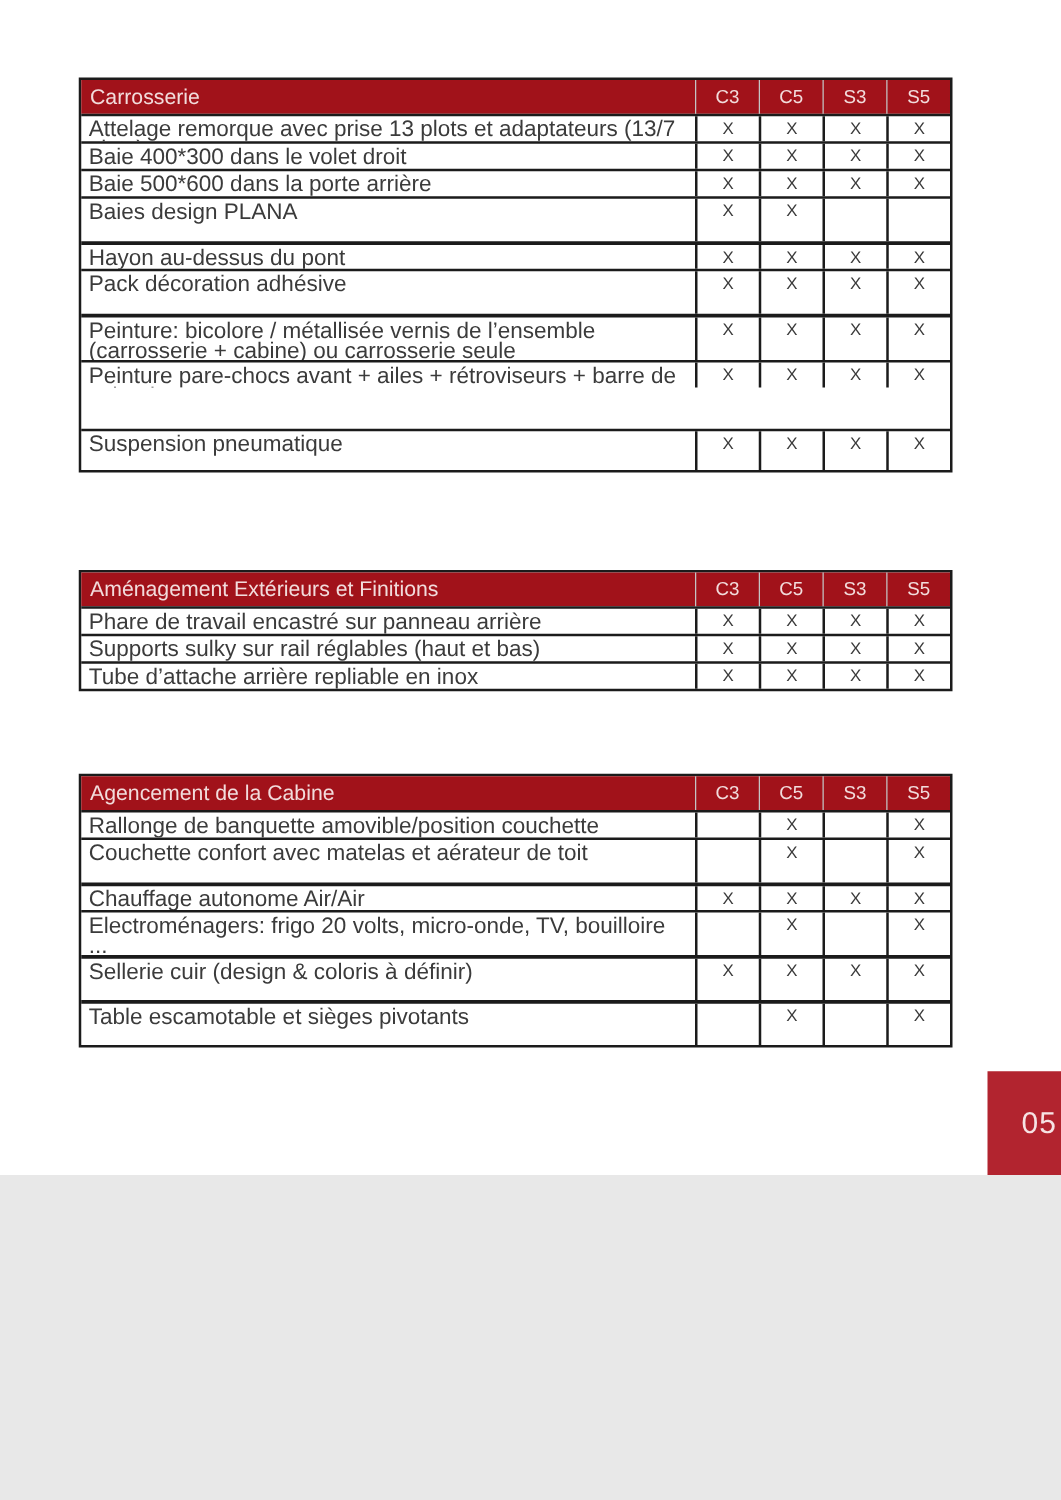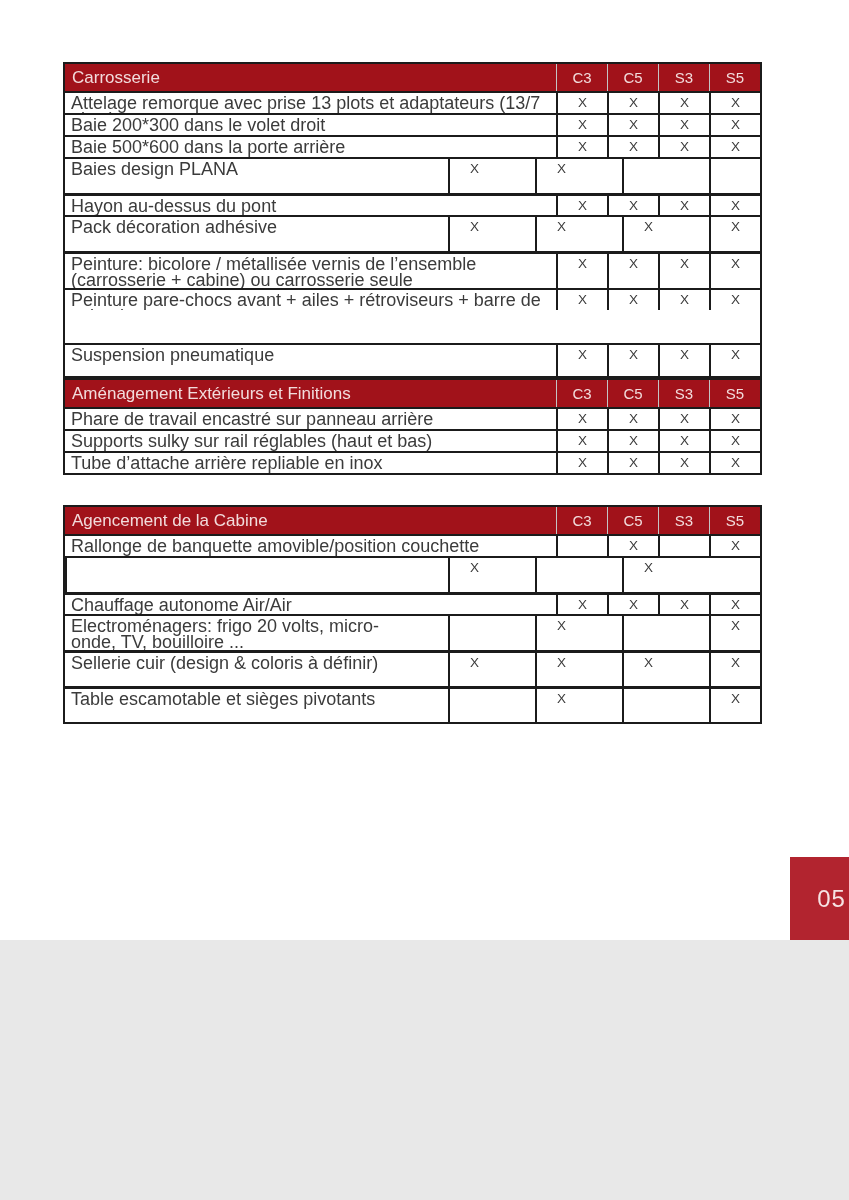--- a/index.html
+++ b/index.html
@@ -13,22 +13,22 @@
     padding-left:24px;
   }
   #tables{position:absolute;top:0;left:63px;width:699px;}
   .ftable{
     width:699px;
     border:2px solid var(--border-dark,#1b1b1b);
     box-sizing:border-box;
     background:#ffffff;
   }
   .ftable.t0{margin-top:62px;}
-  .ftable.t1{}
-  .ftable.t2{margin-top:30px;}
+  .ftable.t1{margin-top:78px;}
+  .ftable.t2{margin-top:66px;}
   .thead{
     display:grid;
     grid-template-columns:1fr 51px 51px 51px 51px;
     height:27px;
     background:var(--header-red,#A1121A);
     color:var(--header-text,#F2DCDC);
     box-sizing:border-box;
   }
   .thead .title{
     font-size:17px;line-height:27px;
@@ -42,21 +42,21 @@
     box-sizing:border-box;
   }
   .row{
     display:grid;
     grid-template-columns:1fr 51px 51px 51px 51px;
     border-top:2px solid var(--border-dark,#1b1b1b);
     box-sizing:border-box;
     height:22px;
     color:var(--body-text,#3b3b3b);
   }
-  .row.tall{height:36px;gap:36px;}
+  .row.tall{height:36px;}
   .row.twoline{height:37px;}
   .row.mid{height:33px;margin-top:33px;}
   .row.after-tall{border-top-width:3px;}
   .row .label{
     font-size:18px;line-height:16px;
     padding:2px 8px 0 6px;
     box-sizing:border-box;
     overflow:hidden;
   }
   .row .check{
@@ -91,21 +91,21 @@
           <div class="colh">S5</div>
         </div>
         <div class="row normal">
           <div class="label">Attelage remorque avec prise 13 plots et adaptateurs (13/7 plots)</div>
           <div class="check">X</div>
           <div class="check">X</div>
           <div class="check">X</div>
           <div class="check">X</div>
         </div>
         <div class="row normal">
-          <div class="label">Baie 200*300 dans le volet droit</div>
+          <div class="label">Baie 400*300 dans le volet droit</div>
           <div class="check">X</div>
           <div class="check">X</div>
           <div class="check">X</div>
           <div class="check">X</div>
         </div>
         <div class="row normal">
           <div class="label">Baie 500*600 dans la porte arrière</div>
           <div class="check">X</div>
           <div class="check">X</div>
           <div class="check">X</div>
@@ -193,20 +193,21 @@
           <div class="colh">S5</div>
         </div>
         <div class="row normal">
           <div class="label">Rallonge de banquette amovible/position couchette</div>
           <div class="check"></div>
           <div class="check">X</div>
           <div class="check"></div>
           <div class="check">X</div>
         </div>
         <div class="row tall">
+          <div class="label">Couchette confort avec matelas et aérateur de toit</div>
           <div class="check"></div>
           <div class="check">X</div>
           <div class="check"></div>
           <div class="check">X</div>
         </div>
         <div class="row normal after-tall">
           <div class="label">Chauffage autonome Air/Air</div>
           <div class="check">X</div>
           <div class="check">X</div>
           <div class="check">X</div>

